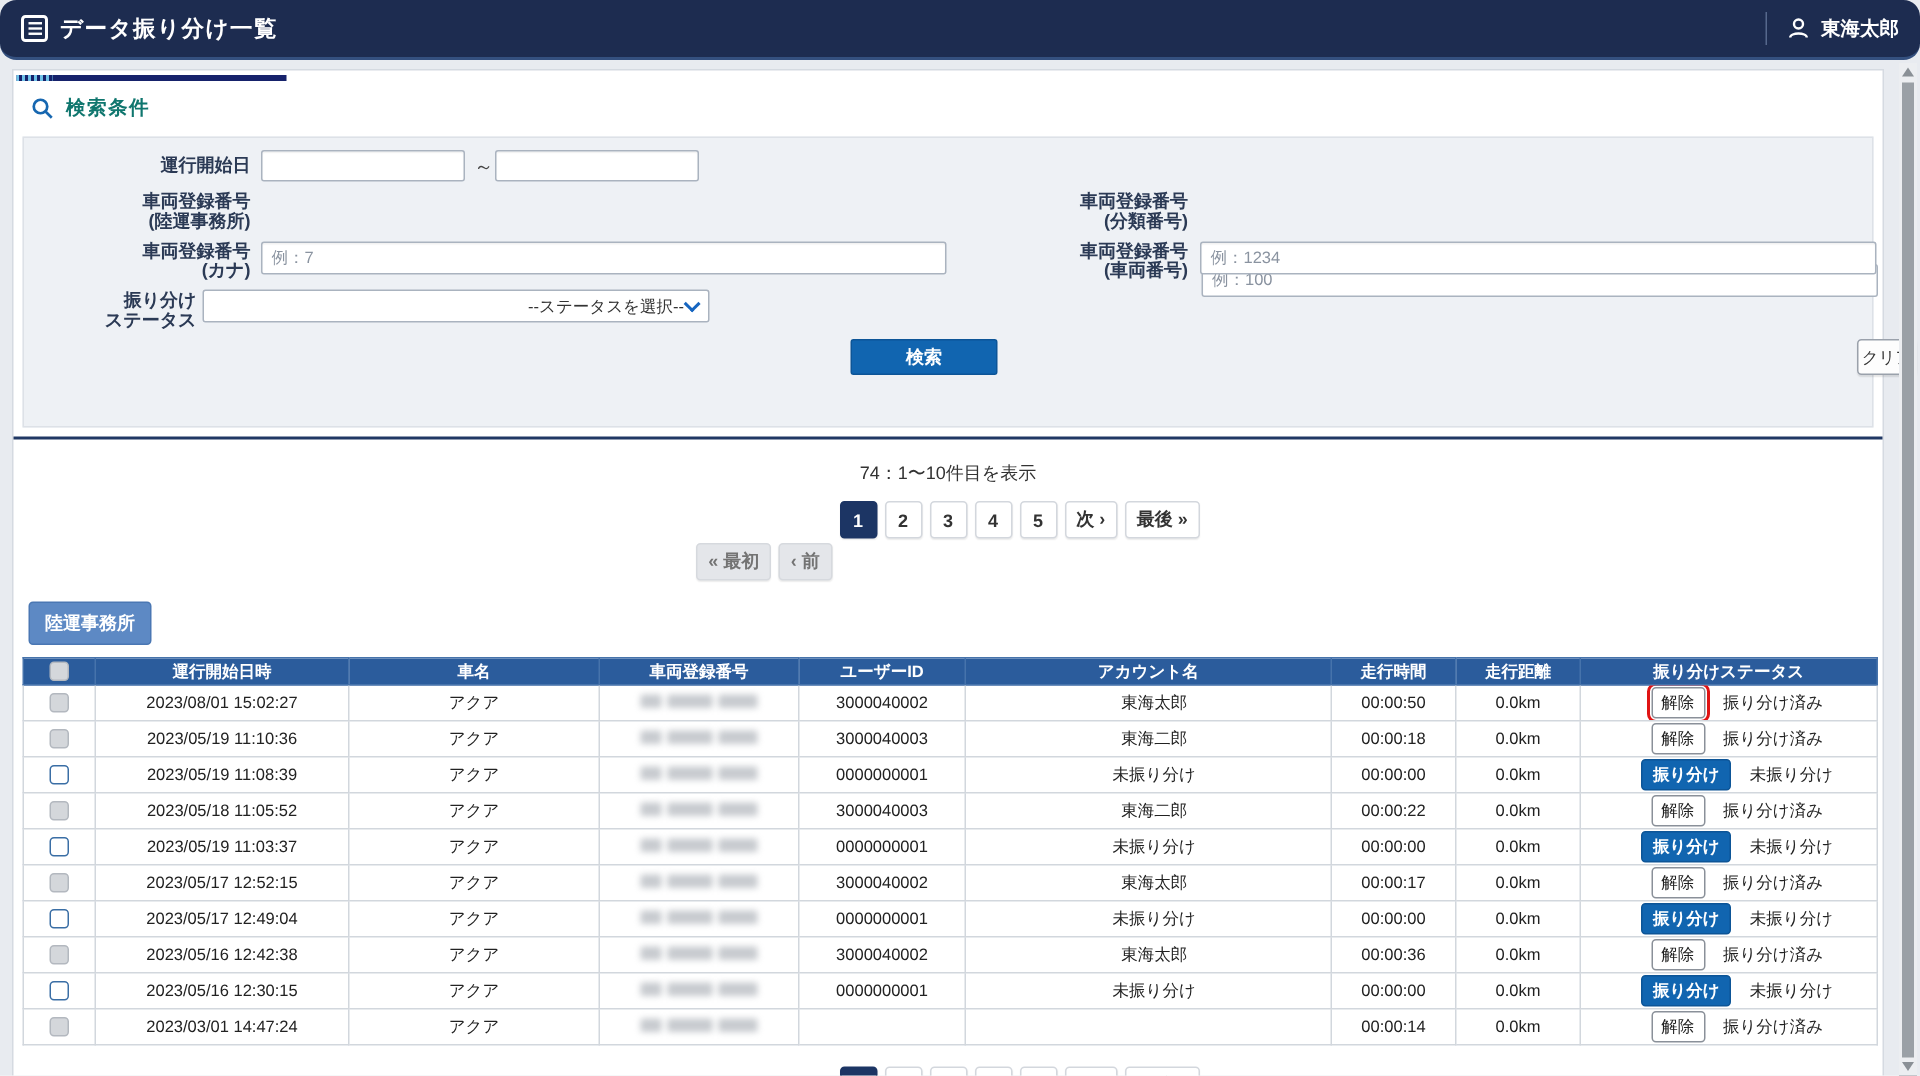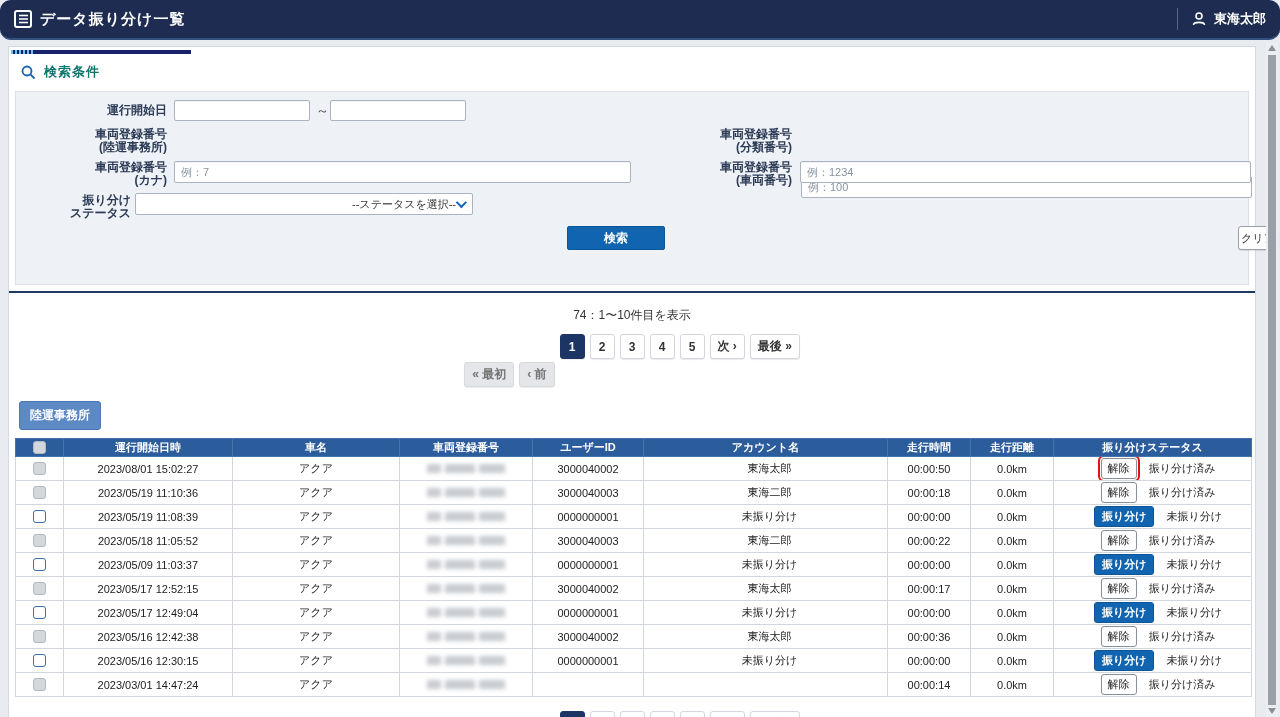--- a/index.html
+++ b/index.html
@@ -295,21 +295,21 @@
       <td>00:00:22</td>
       <td>0.0km</td>
       <td class="status-cell">
         <span class="action-wrap"><button class="btn-release">解除</button></span>
         <span>振り分け済み</span>
       </td>
     </tr>
 
     <tr>
       <td><span class="cb cb-enabled"></span></td>
-      <td>2023/05/09 11:03:37</td>
+      <td>2023/05/19 11:03:37</td>
       <td>アクア</td>
       <td>
         <span class="blur-wrap">
           <span class="blob" style="width:14px"></span>
           <span class="blob" style="width:30px"></span>
           <span class="blob" style="width:26px"></span>
         </span>
       </td>
       <td>0000000001</td>
       <td class="al">未振り分け</td>

